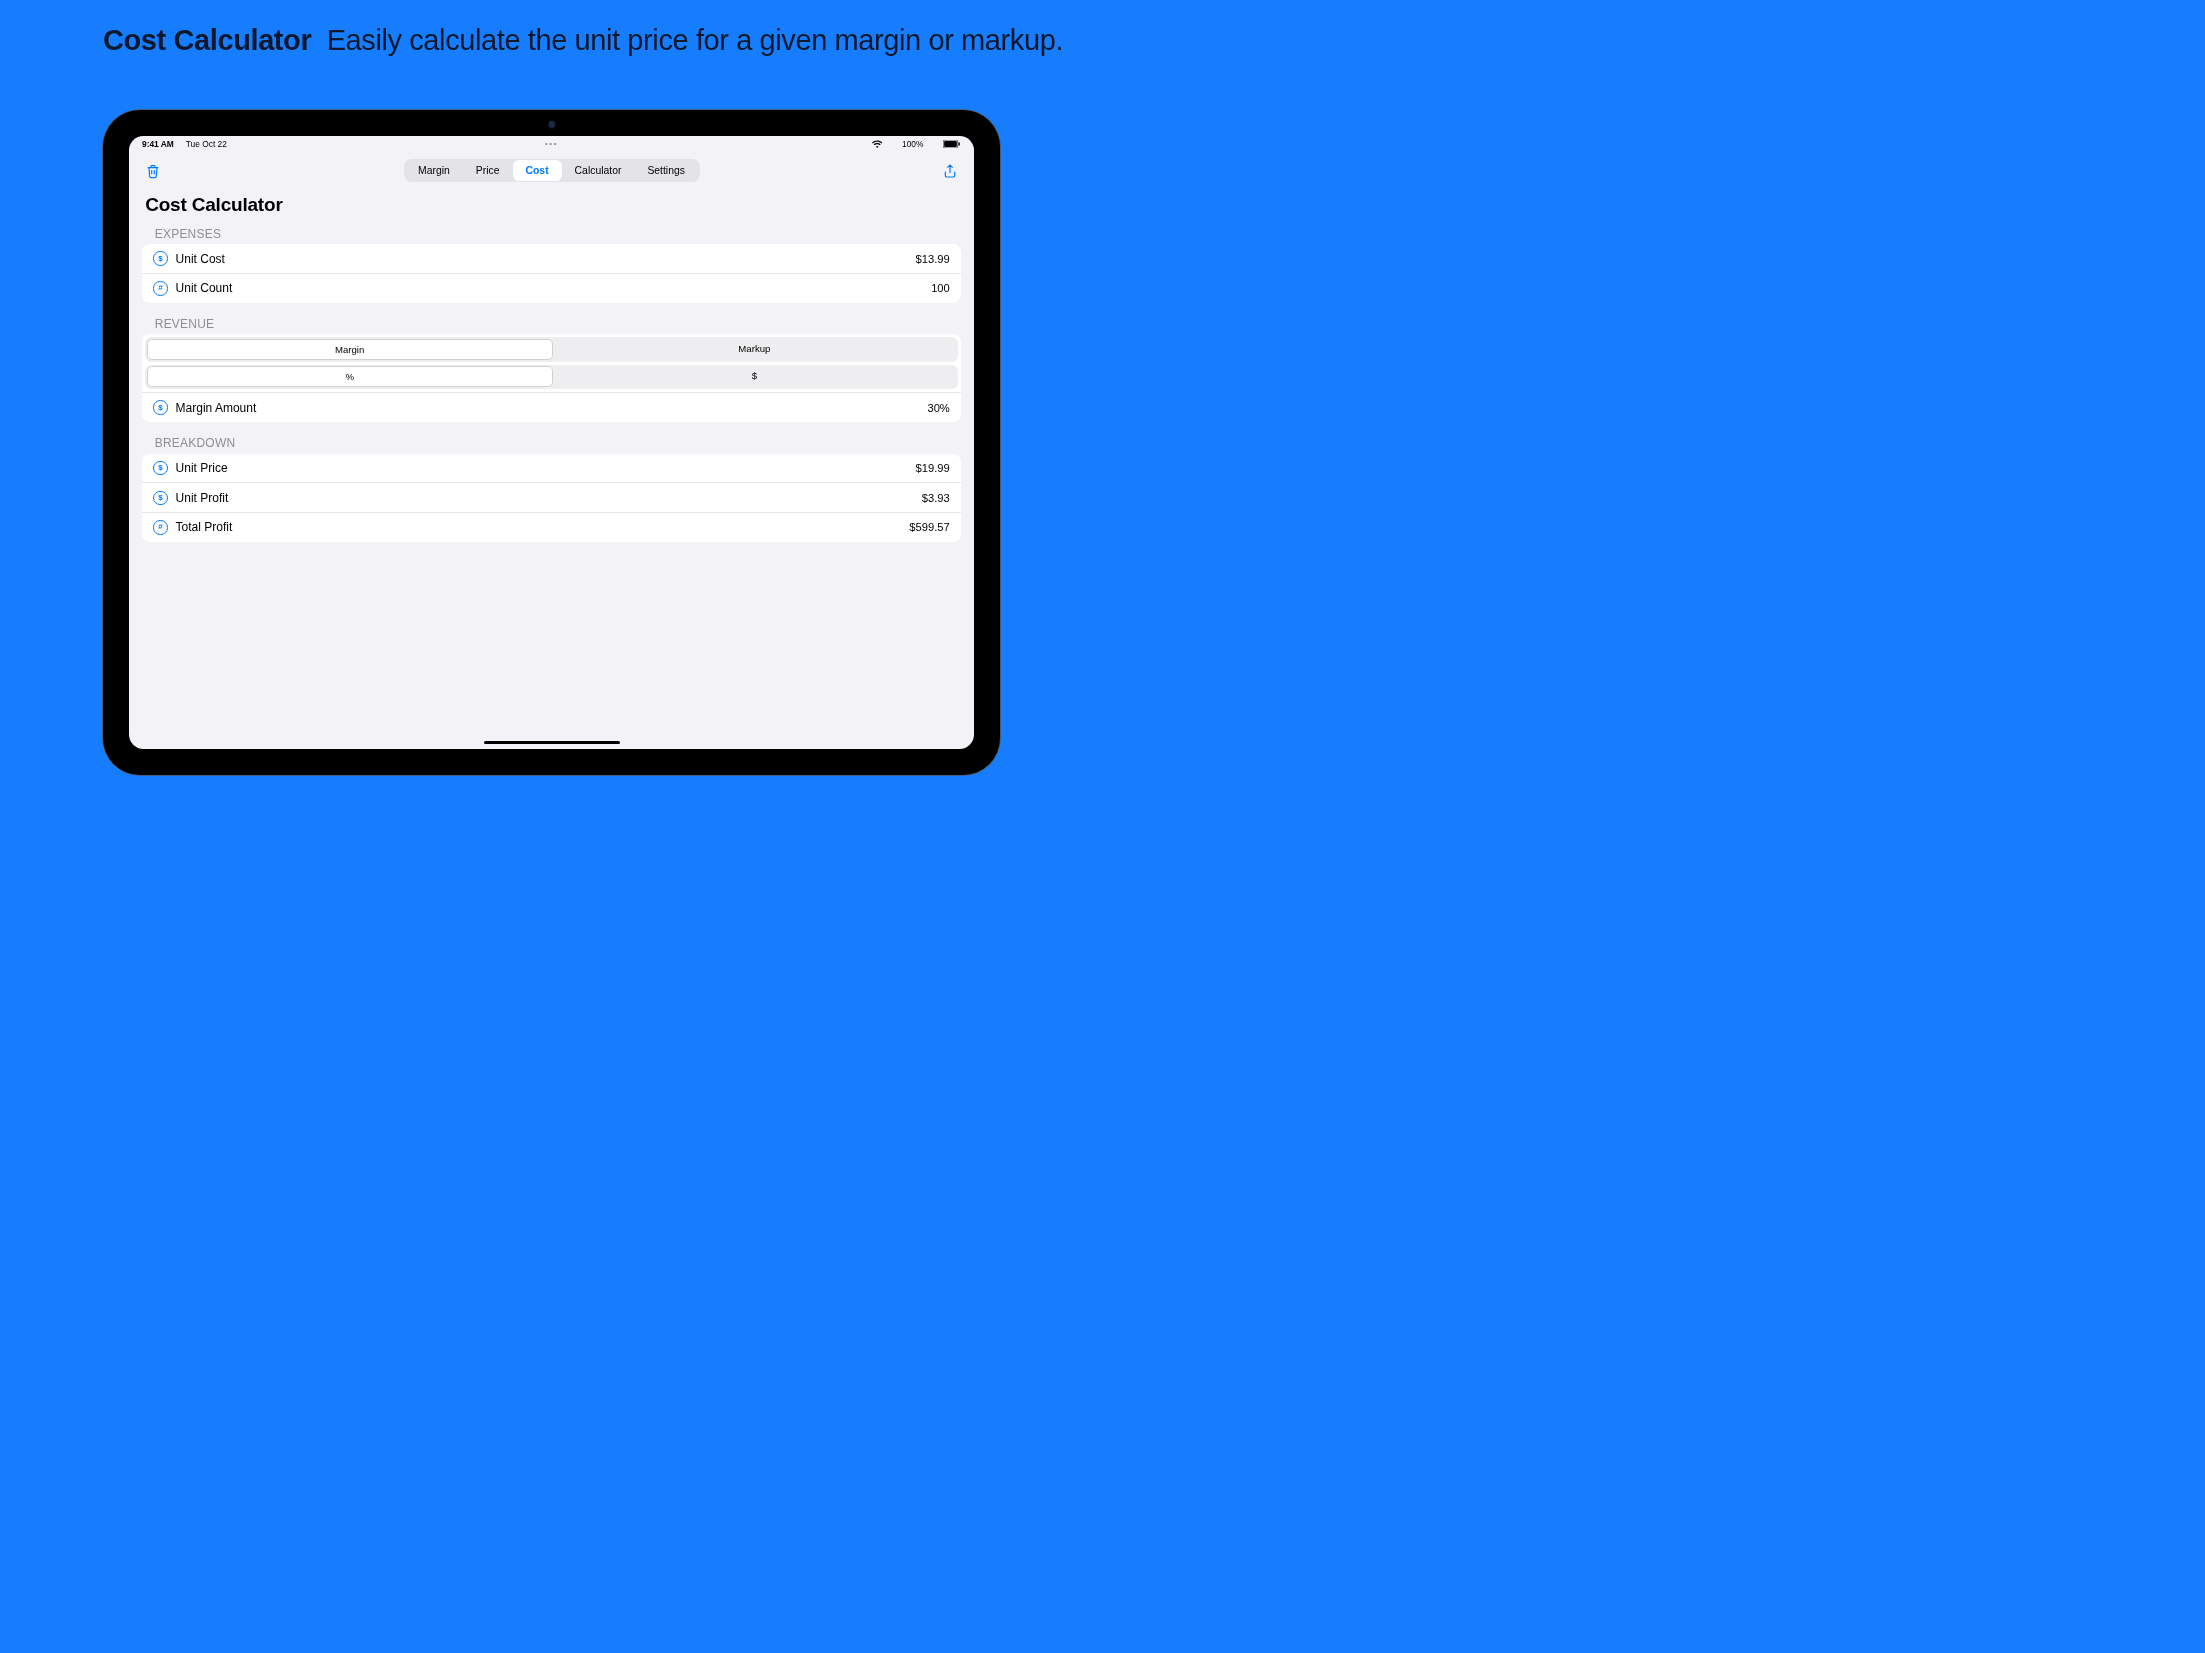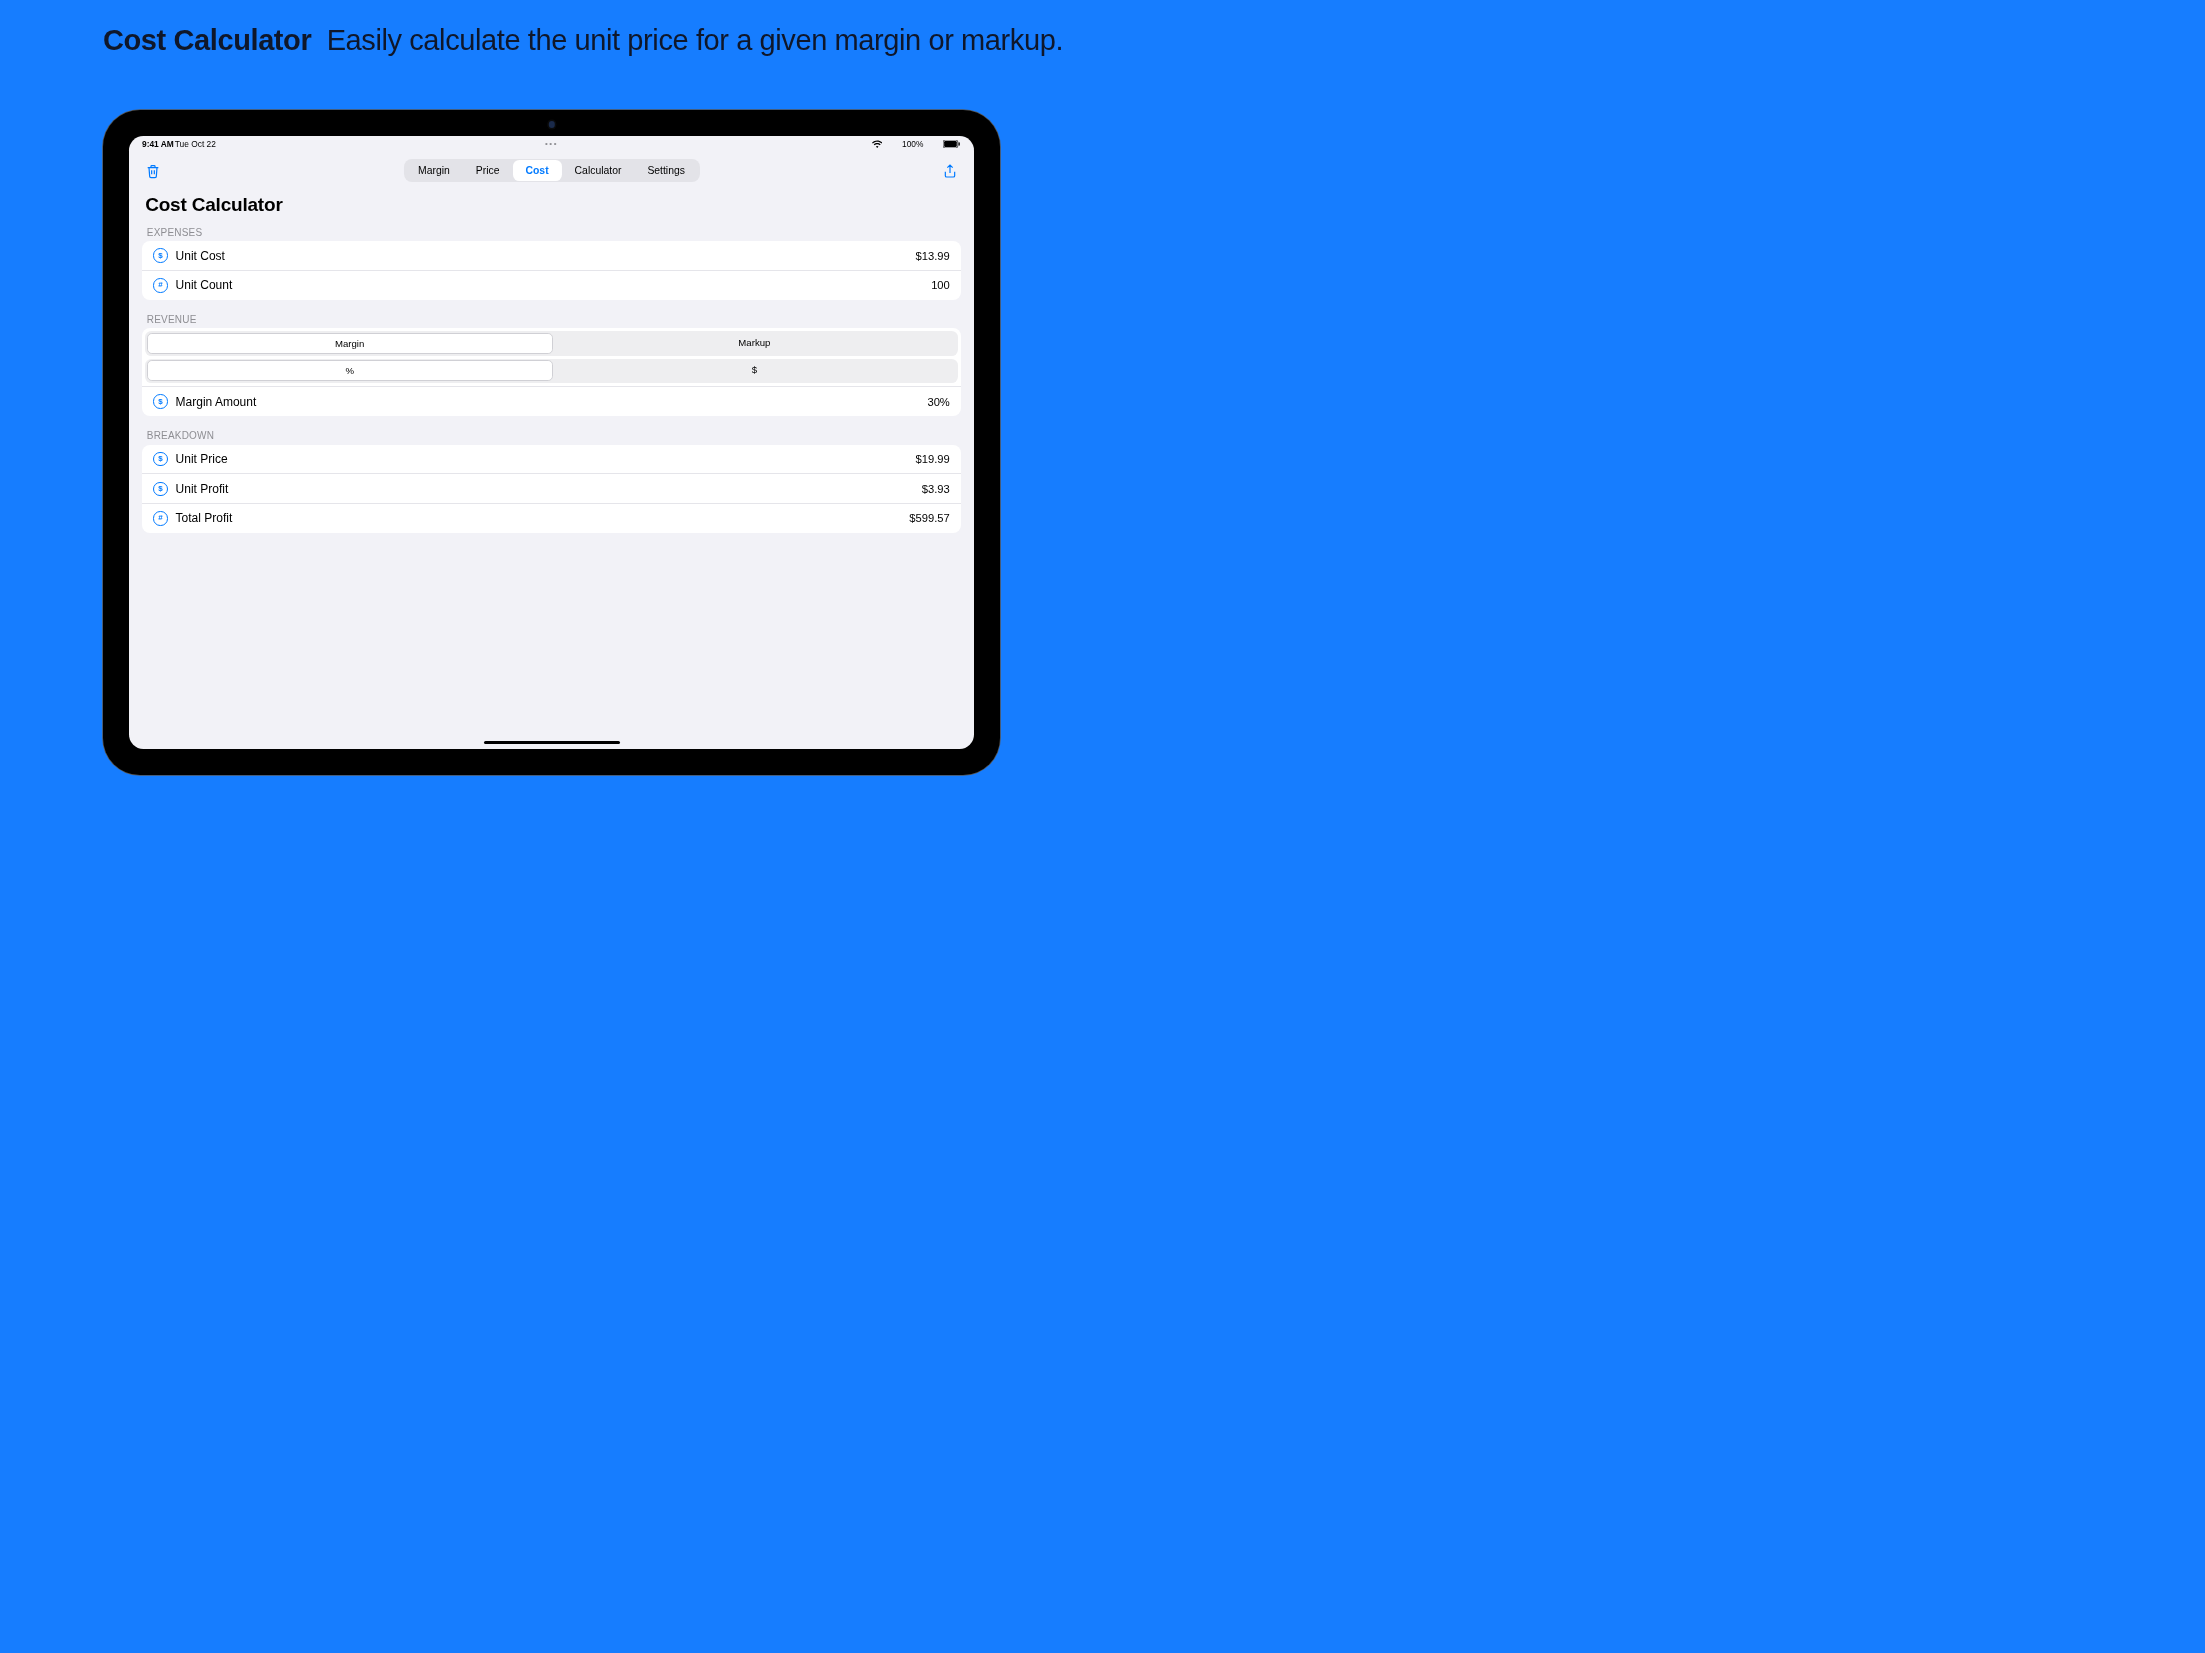--- a/index.html
+++ b/index.html
@@ -6,41 +6,41 @@
 body { width: 1103px; height: 827px; background: #167dff; overflow: hidden; }
 
 .promo-text { position: absolute; top: 22.4px; left: 103px; right: 103px; color: #0f172a; font-size: 29px; line-height: 1.25; letter-spacing: -0.4px; }
 .promo-text b { font-weight: 700; }
 
 .device-wrapper { position: absolute; top: 110px; left: 103px; width: 897px; height: 665px; }
 .device-frame { width: 100%; height: 100%; background: #000; border-radius: 37px; padding: 26px; box-shadow: 0 0 0 0.8px #555; }
 .screen { width: 100%; height: 100%; background: #f2f2f7; border-radius: 14.4px; overflow: hidden; display: flex; flex-direction: column; position: relative; }
 
 .status-bar { height: 16px; display: flex; justify-content: space-between; align-items: center; padding: 0 13px; font-size: 8.4px; color: #000; }
-.status-left { display:flex; gap:1px; align-items:center;}
+.status-left { display:flex; gap:12px; align-items:center;}
 .status-left .time{font-weight:600;}
 .status-right { display:flex; align-items:center; gap:20px; font-size:8.4px;text-align:center; }
 .status-right svg{display:inline-block;}
 
 .toolbar { height: 37px; display: flex; align-items: center; justify-content: space-between; padding: 0 16px; position: relative; }
 .toolbar-left, .toolbar-right { width: 48px; display:flex; align-items:center; }
 .toolbar-right{justify-content:flex-end;}
 .tool-btn { color: #007aff; display:flex; align-items:center; justify-content:center; cursor:pointer; }
 .tool-btn svg{width:16px; height:16px;}
 
 .segmented { position:absolute; left:50%; transform:translateX(-50%); display:flex; align-items:center; background:#e3e3e8; border-radius:8px; padding:1.6px; }
 .seg-item { font-size:10.4px; color:#000; padding:4.8px 13px; border-radius:6.4px; cursor:pointer; }
 .seg-item.selected { background:#ffffff; color:#007aff; font-weight:600; }
 
 .ellipsis-pill{position:absolute; top:3.2px; left:50%; transform:translateX(-50%); color:#8e8e93; font-size:8px; letter-spacing:1.6px;}
 
 .content { flex:1; overflow:auto; padding:0 13px; }
 .page-title { font-size:19px; font-weight:800; color:#000; margin-top:4.8px; margin-bottom:11.2px; padding-left:3.2px; letter-spacing:-0.2px;}
 
-.section-header { font-size:10px; color:#8e8e93; text-transform:uppercase; letter-spacing:0.2px; padding:0 4.8px 3.2px; }
+.section-header { font-size:12px; color:#8e8e93; text-transform:uppercase; letter-spacing:0.2px; padding:0 4.8px 3.2px;margin-left:8px; }
 .group { background:#fff; border-radius:8px; margin-bottom:14.4px; overflow:hidden; }
 .row { display:flex; align-items:center; padding:7.2px 11.2px; min-height:27px; }
 .row + .row { border-top:0.4px solid #e5e5ea; }
 .row-icon { width:14.4px; height:14.4px; border:1.2px solid #007aff; border-radius:50%; display:flex; align-items:center; justify-content:center; margin-right:8px; flex-shrink:0; color:#007aff; font-size:8px; font-weight:700; line-height:1;}
 .row-label { font-size:12px; color:#000; }
 .row-value { margin-left:auto; font-size:11.2px; color:#000;}
 
 .toggle-group{padding:3.2px;}
 .mini-seg{display:flex; background:#eeeef0; border-radius:6.4px; padding:1.6px; margin-bottom:3.2px;}
 .mini-seg:last-child{margin-bottom:0;}

